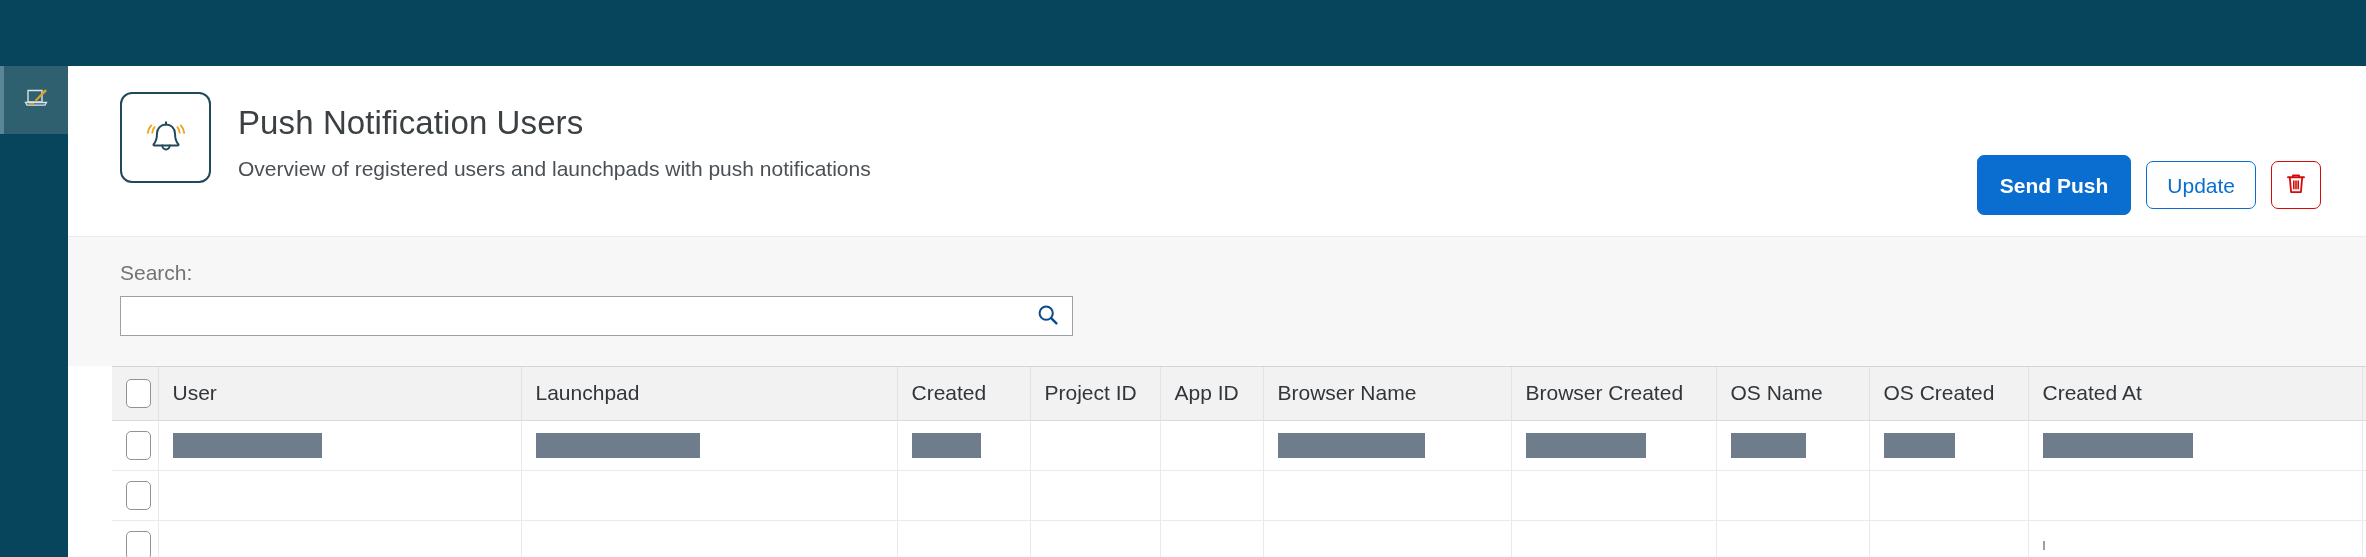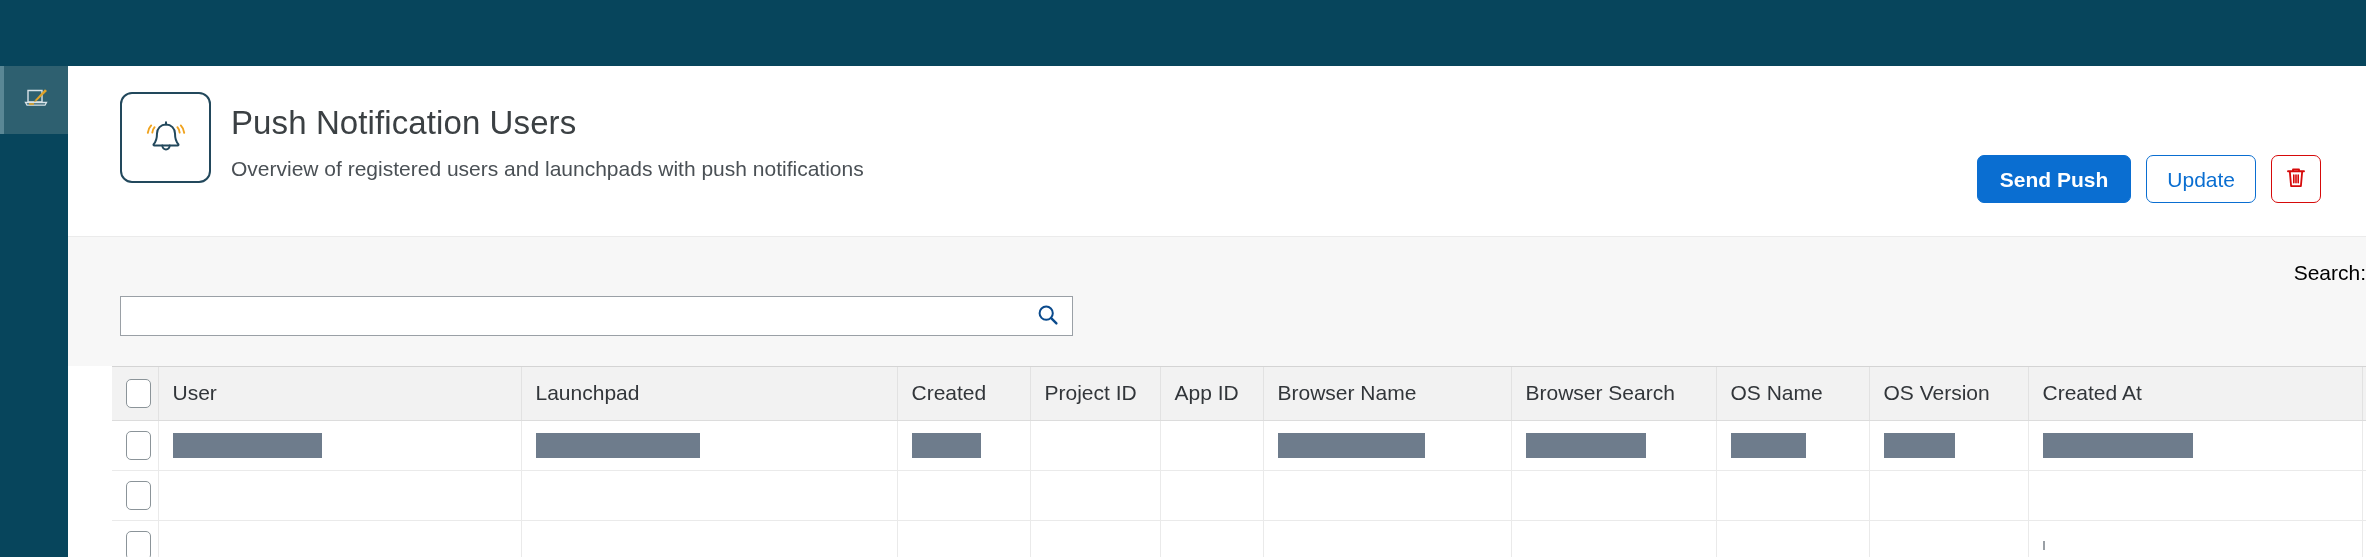--- a/index.html
+++ b/index.html
@@ -54,21 +54,21 @@
   
   .page-header {
     position: relative;
     height: 170px;
     background: #ffffff;
     padding: 26px 0 0 52px;
   }
   .header-flex {
     display: flex;
     align-items: center;
-    gap: 20px;
+    gap: 27px;
   }
   .title-icon-box {
     width: 91px;
     height: 91px;
     border: 2px solid #22485c;
     border-radius: 12px;
     display: flex;
     align-items: center;
     justify-content: center;
     flex: none;
@@ -107,21 +107,21 @@
     cursor: pointer;
     display: inline-flex;
     align-items: center;
     justify-content: center;
   }
   .btn-primary {
     background: #0a6ed1;
     color: #ffffff;
     font-weight: bold;
     border: 1px solid #0a6ed1;
-    height: 48px;
+    height: 60px;
     padding: 0 22px;
   }
   .btn-outline {
     background: #ffffff;
     color: #0a6ed1;
     border: 1px solid #0a6ed1;
     height: 48px;
     padding: 0 20px;
     font-weight: 400;
   }
@@ -136,23 +136,22 @@
   
   .search-band {
     background: #f7f7f7;
     border-top: 1px solid #ebebeb;
     height: 130px;
     padding: 24px 0 0 52px;
     position: relative;
   }
   .search-label {
     font-size: 21px;
-    color: #000000;
+    color: #737373;
     margin-bottom: 11px;
-    text-align: right;
   }
   .search-wrap {
     position: relative;
     width: 953px;
     height: 40px;
   }
   .search-input {
     width: 953px;
     height: 40px;
     border: 1px solid #9aa0a6;
@@ -351,23 +350,23 @@
           <th class="col-check">
             <span class="chk"></span>
           </th>
 
           <th>User</th>
             <th>Launchpad</th>
             <th>Created</th>
             <th>Project ID</th>
             <th>App ID</th>
             <th>Browser Name</th>
-            <th>Browser Search</th>
+            <th>Browser Created</th>
             <th>OS Name</th>
-            <th>OS Version</th>
+            <th>OS Created</th>
             <th>Created At</th>
             <th class="col-settings">
             <button class="icon-btn-bare">
               <span>
                 <svg width="20" height="20" viewBox="0 0 20 20" fill="none">
                   <path d="M3 5.3 H17" stroke="#6a6d70" stroke-width="1.7" stroke-linecap="round"></path>
                   <path d="M5 9.3 H15" stroke="#6a6d70" stroke-width="1.7" stroke-linecap="round"></path>
                   <path d="M7.5 13.3 H12.5" stroke="#6a6d70" stroke-width="1.7" stroke-linecap="round"></path>
                 </svg>
               </span>

